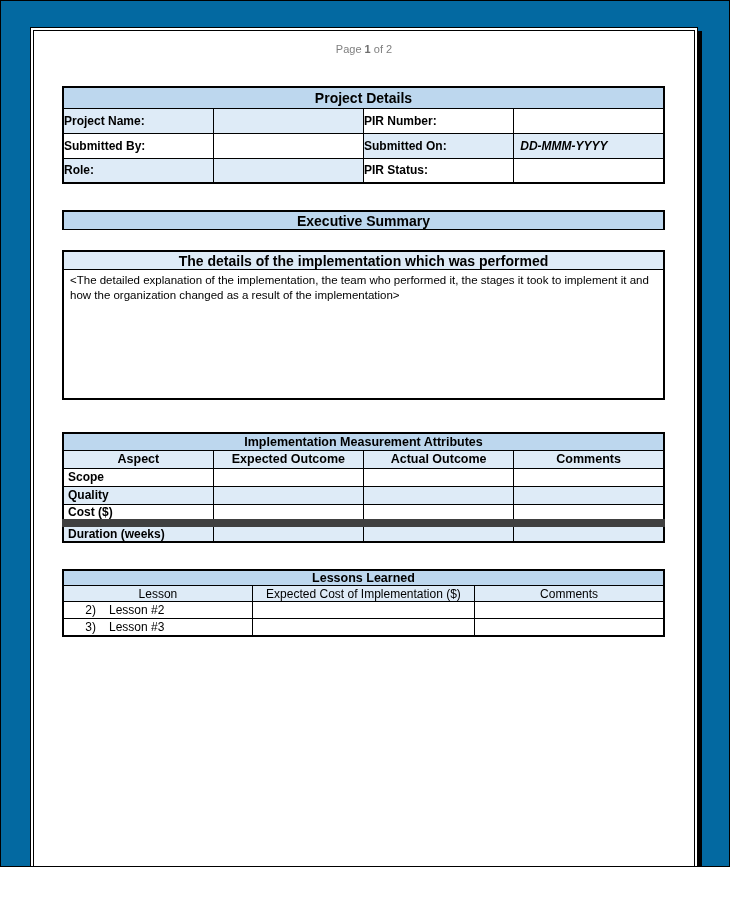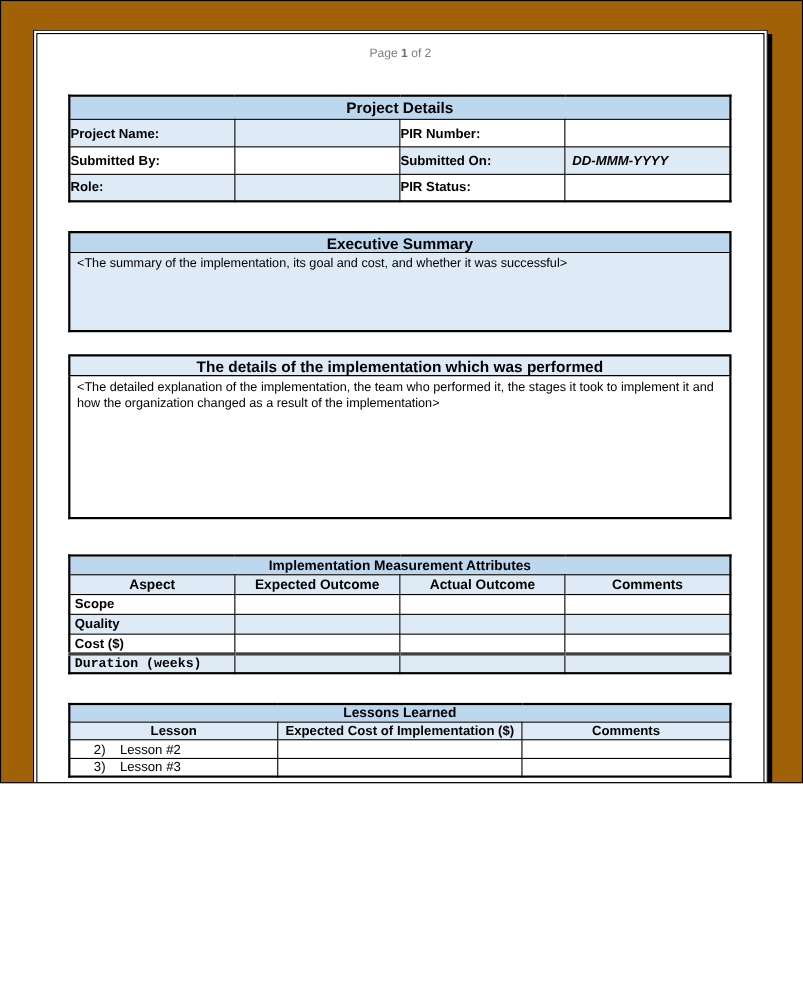--- a/index.html
+++ b/index.html
@@ -3,23 +3,23 @@
 <meta charset="utf-8">
 <style>
   * { margin: 0; padding: 0; box-sizing: border-box; }
   html, body { background: #ffffff; }
   body {
     width: 730px; height: 912px;
     font-family: "Liberation Sans", "DejaVu Sans", sans-serif;
     color: #000;
   }
   .frame {
-    width: 730px; height: 712px;
+    width: 730px; height: 867px;
     border: 1px solid #000;
-    background: #a16207;
+    background: #0369a1;
     overflow: hidden;
   }
   .page {
     margin: 26px 0 0 29px;
     width: 668px; height: 880px;
     border: 1px solid #000;
     box-shadow: 4px 4px 0 #000;
     background: #fff;
   }
   .page-inner {
@@ -75,26 +75,26 @@
   }
   .exec-body { height: 72px; }
   .detail-body { height: 130px; }
 
   
   .meas-table { margin-top: 32px; }
   .meas-table .sec-hdr { height: 17px; font-size: 12.5px; font-weight: bold; text-align: center; }
   .meas-table .col-hdr td { height: 18px; font-size: 12.5px; font-weight: bold; text-align: center; }
   .meas-table .data-row td { height: 18px; font-size: 12px; }
   .meas-table .aspect { font-weight: bold; text-align: left; padding-left: 4px; }
-  .meas-table .gray-top td { border-top: 3px solid #404040; font-family: Liberation Mono, monospace; }
+  .meas-table .gray-top td { border-top: 8px solid #404040; }
 
   
   .les-table { margin-top: 26px; }
   .les-table .sec-hdr { height: 16px; font-size: 12.5px; font-weight: bold; text-align: center; margin-left: 37px; }
-  .les-table .col-hdr td { height: 16px; font-size: 12px; font-weight: bold; text-align: center; margin-top: 24px; }
+  .les-table .col-hdr td { height: 16px; font-size: 12px; font-weight: normal; text-align: center; margin-top: 24px; }
   .les-table .data-row td { height: 17px; font-size: 12px; }
   .les-table .num { display: inline-block; width: 32px; text-align: right; }
   .les-table .lesson-txt { margin-left: 13px; }
 </style>
 </head>
 <body>
 
 <div class="frame">
   <div class="page">
     <div class="page-inner">
@@ -133,21 +133,20 @@
             <td class="lbl shade">Role:</td>
             <td class="val shade"></td>
             <td class="lbl">PIR Status:</td>
             <td class="val"></td>
           </tr>
         </tbody>
           </table>
 
         <div class="section">
           <div class="hdr-box blue">Executive Summary</div>
-          <div class="body-box exec-body shade">&lt;The summary of the implementation, its goal and cost, and whether it was successful&gt;</div>
         </div>
 
         <div class="section tight">
           <div class="hdr-box shade">The details of the implementation which was performed</div>
           <div class="body-box detail-body">&lt;The detailed explanation of the implementation, the team who performed it, the stages it took to implement it and how the organization changed as a result of the implementation&gt;</div>
         </div>
 
         <table class="meas-table">
           <colgroup>
               <col style="width:25%">

